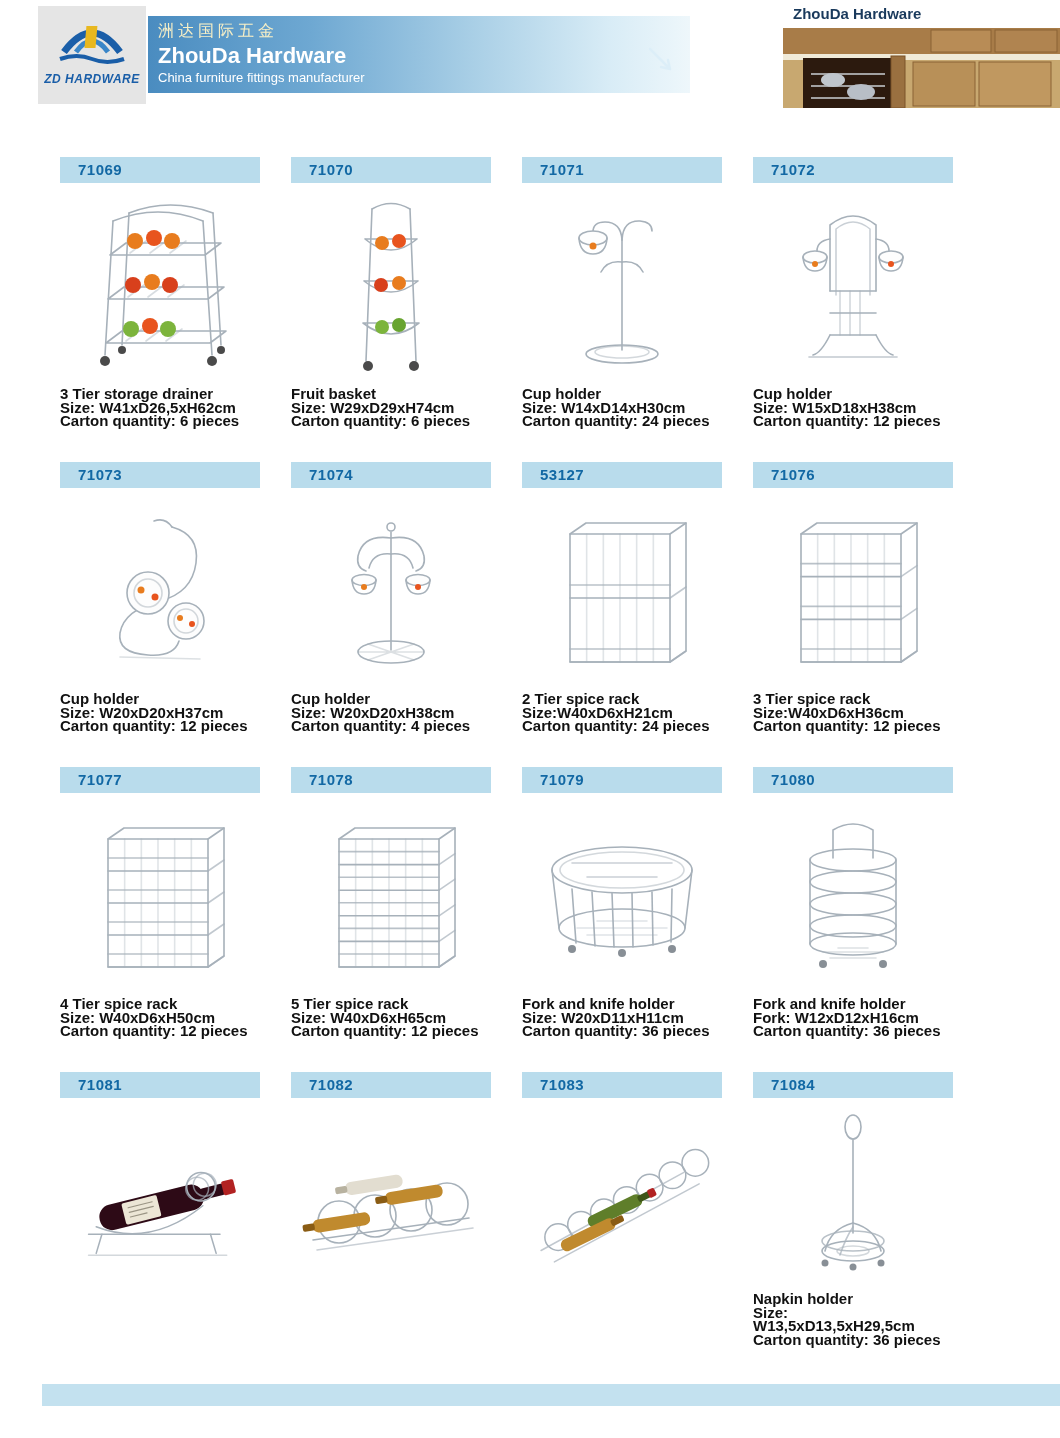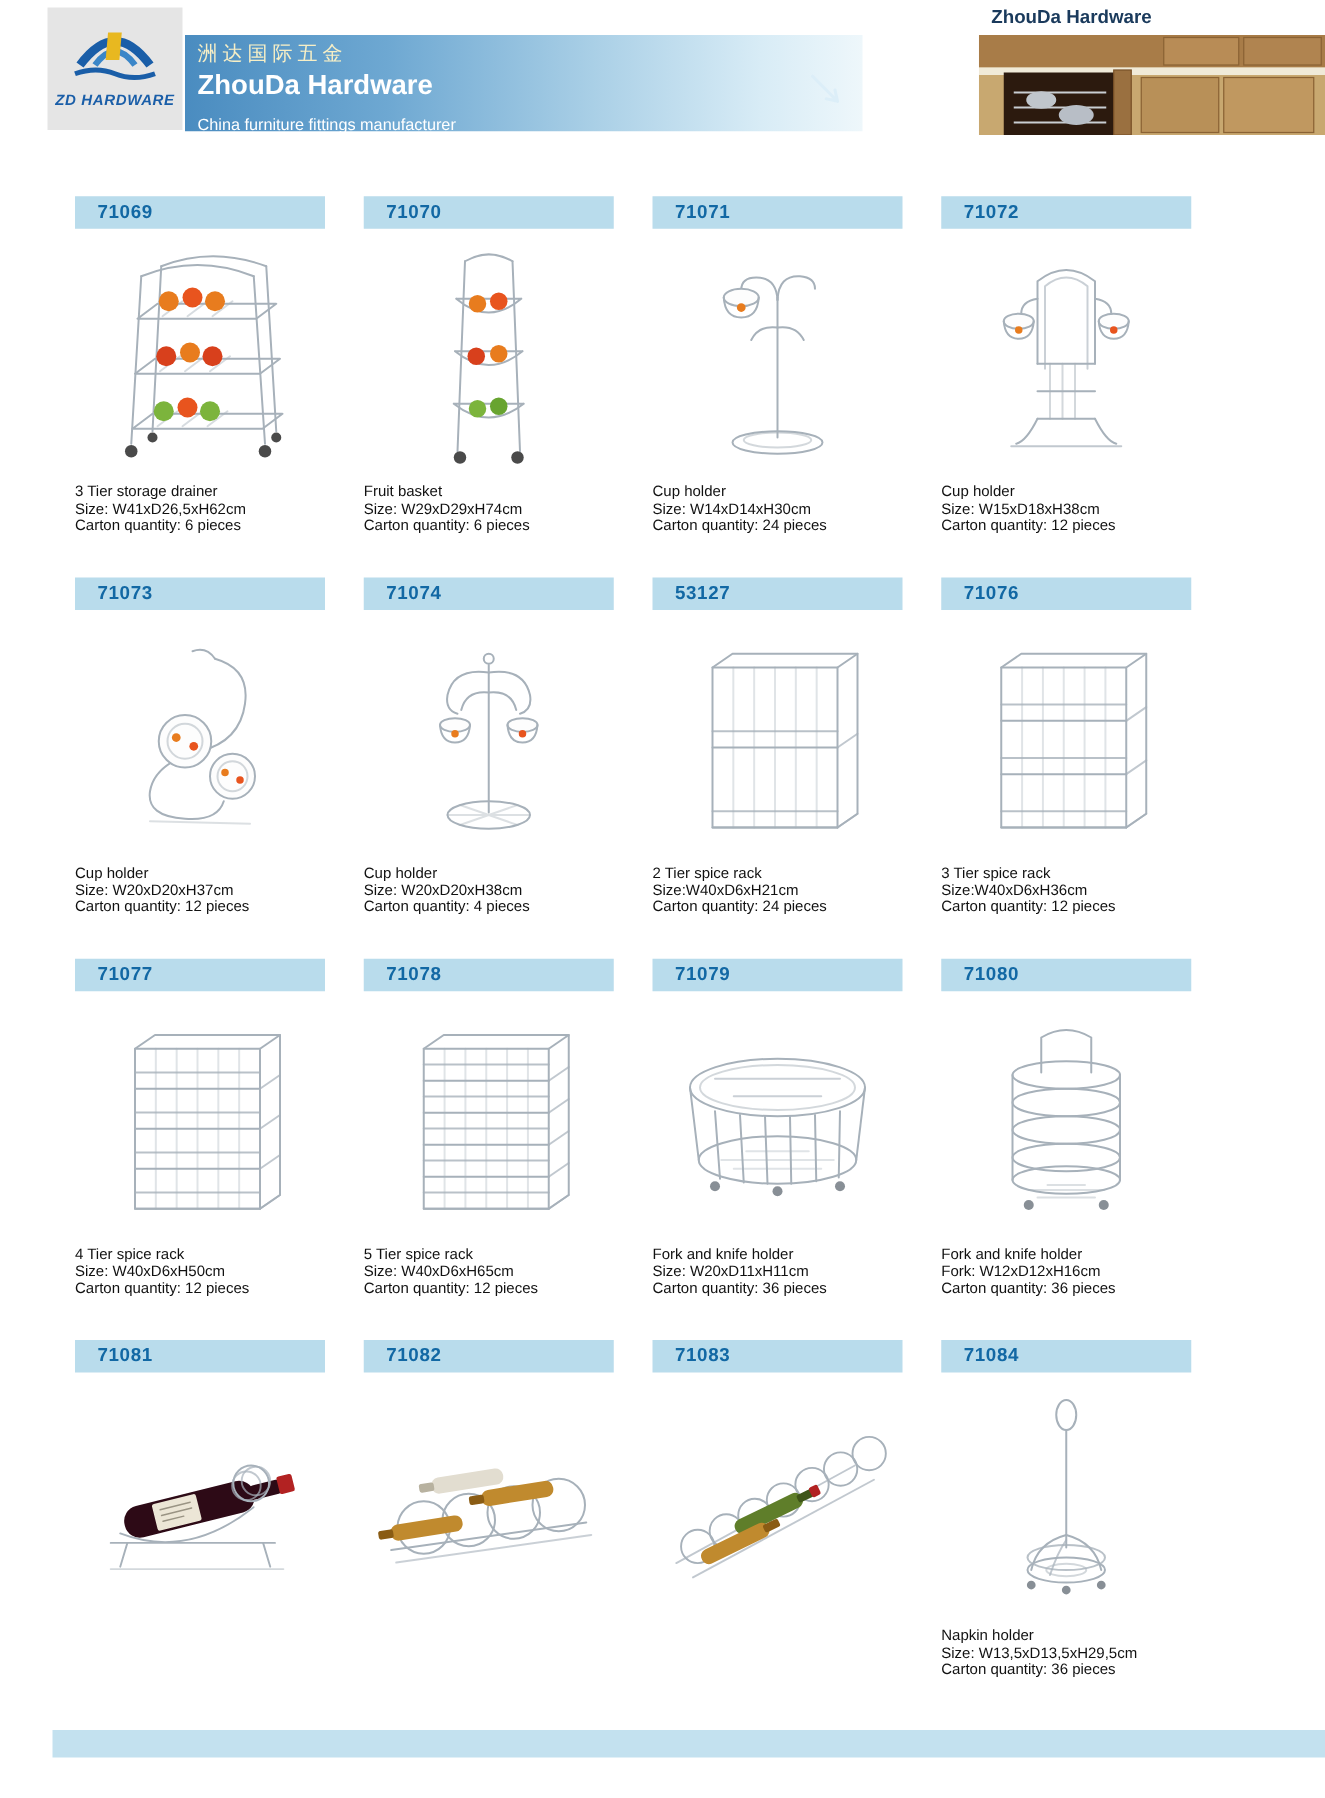--- a/index.html
+++ b/index.html
@@ -5,43 +5,43 @@
   * { margin:0; padding:0; box-sizing:border-box; }
   html,body { background:#ffffff; }
   body { font-family:"Liberation Sans", sans-serif; }
   .page { position:relative; width:1060px; height:1438px; background:#ffffff; overflow:hidden; }
 
   
   .header { position:absolute; left:0; top:0; width:1060px; height:110px; }
   .logo-block { position:absolute; left:38px; top:6px; width:108px; height:98px; background:#e5e5e5; text-align:center; }
   .logo-mark { margin-top:2px; }
   .logo-text { font-size:12px; font-style:italic; font-weight:bold; color:#1a5ea8; letter-spacing:0.5px; margin-top:-2px; }
-  .header-band { position:absolute; left:148px; top:28px; width:542px; height:77px;
+  .header-band { position:absolute; left:148px; top:16px; width:542px; height:77px;
     background:linear-gradient(90deg,#4a8cc0 0%, #6ea8d2 30%, #a9cfe6 60%, #d8ecf6 85%, #eef7fb 100%); }
   .company-info { position:absolute; left:10px; top:5px; }
   .company-cn { font-size:16px; letter-spacing:4px; color:#f7efc6; }
   .company-en { font-size:22px; font-weight:bold; color:#ffffff; margin-top:1px; }
-  .company-tagline { font-size:13px; color:#ffffff; margin-top:11px; }
+  .company-tagline { font-size:13px; color:#ffffff; margin-top:1px; }
   .category-block { position:absolute; left:388px; top:15px; }
   .category-en { font-size:19px; font-weight:bold; color:#ffffff; letter-spacing:0.5px; }
   .category-cn { font-size:14px; color:#ffffff; letter-spacing:8px; margin-top:7px; }
   .band-arrow { position:absolute; right:10px; top:28px; }
   .header-right { position:absolute; left:783px; top:0; width:277px; height:110px; }
   .right-title { height:28px; line-height:28px; padding-left:10px; font-size:15px; font-weight:bold; color:#1a3a5c; background:#ffffff; }
   .kitchen-photo { width:277px; height:80px; overflow:hidden; }
 
   
   .grid { position:absolute; left:60px; top:157px; display:grid;
     grid-template-columns:repeat(4,200px); column-gap:33px; row-gap:29px;gap:31px; }
   .product-cell { width:200px; height:274px; display:flex; flex-direction:column; }
   .code-bar { height:26px; background:#b9dcec; color:#1268a4; font-size:15px; font-weight:bold;
     line-height:26px; padding-left:18px; letter-spacing:0.5px; }
   .product-image { flex:1; display:flex; align-items:center; justify-content:center; overflow:hidden; }
   .product-image svg { max-width:100%; max-height:100%; }
-  .caption { min-height:44px; font-size:12px; line-height:13.5px; color:#111111; }
+  .caption { min-height:44px; font-size:15px; line-height:13.5px; color:#111111;font-weight:bold; }
 
   
   .footer-bar { position:absolute; left:42px; right:0; top:1384px; height:22px; background:#c3e1ef; }
   .page-number { position:absolute; left:58px; top:1436px; height:22px; line-height:22px;
     font-size:13px; font-weight:bold; color:#333333; }
 </style>
 </head>
 <body>
 
 <div class="page">

